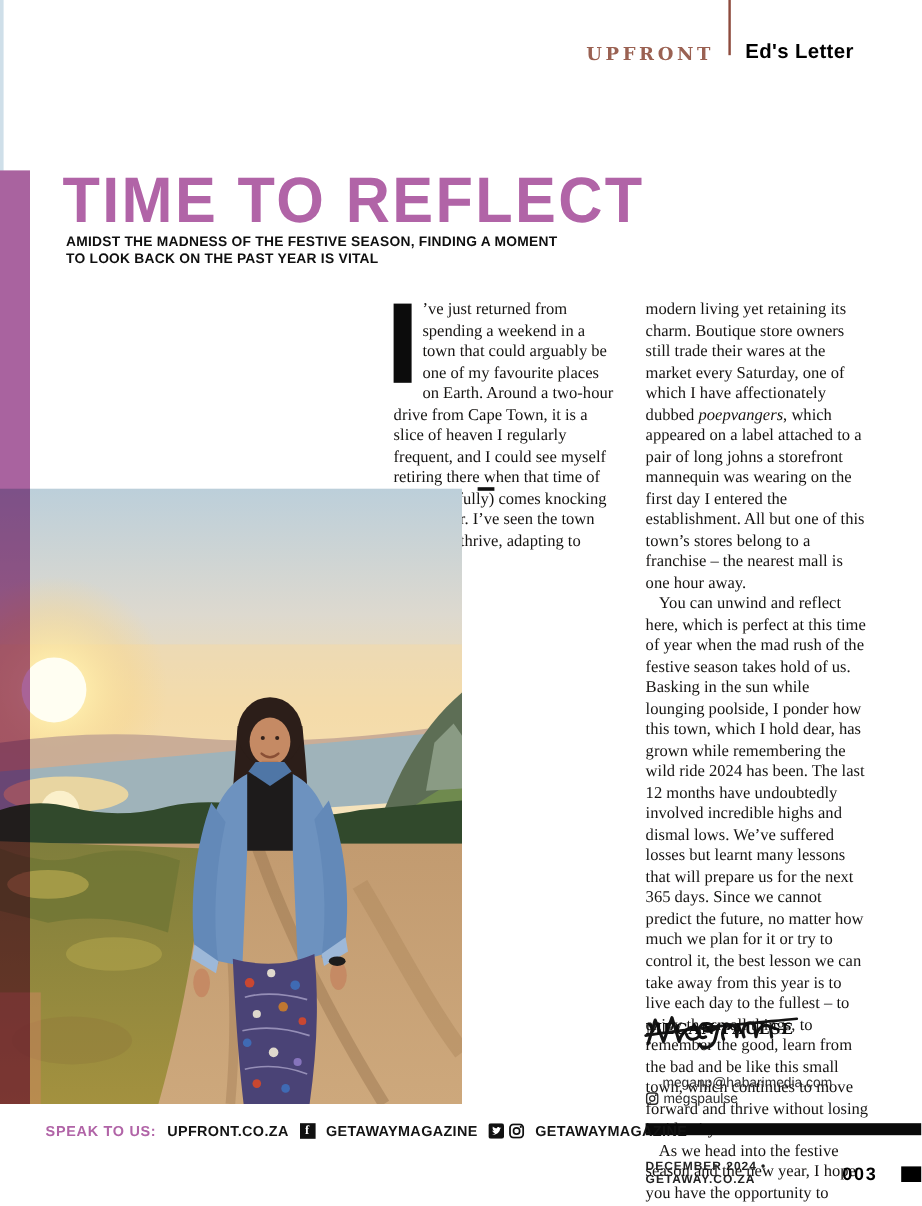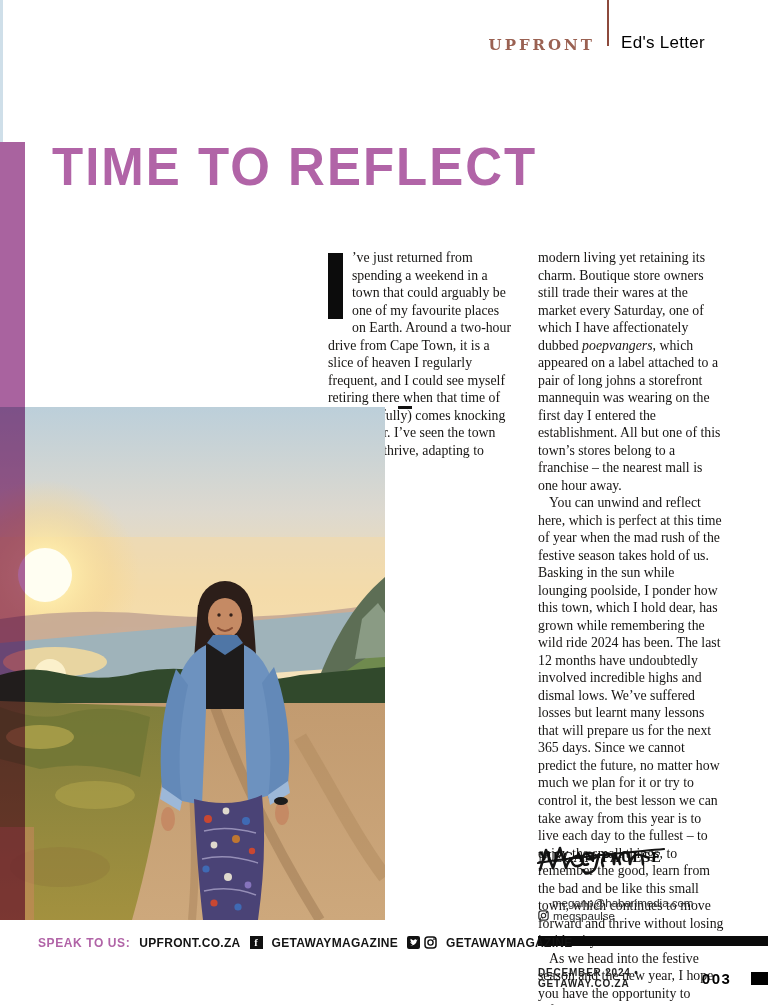--- a/index.html
+++ b/index.html
@@ -8,21 +8,21 @@
 
   
   .edge-line{position:absolute;left:0;top:0;width:3px;height:142px;background:#cfdfe9;}
   .purple-bar{position:absolute;left:0;top:142px;width:25px;height:778px;
               background:#a9639f;mix-blend-mode:multiply;z-index:5;}
 
   
   .upfront{position:absolute;right:173px;top:36px;font-family:"DejaVu Serif",serif;
            font-weight:bold;font-size:15px;letter-spacing:3px;color:#9a6152;}
   .header-rule{position:absolute;left:607px;top:0;width:2px;height:46px;background:#8d4a3c;}
-  .eds-letter{position:absolute;left:621px;top:33px;font-size:17px;font-weight:400;
+  .eds-letter{position:absolute;left:621px;top:33px;font-size:17px;font-weight:700;
               letter-spacing:.3px;color:#000;}
 
   
   .title{position:absolute;left:52px;top:136px;font-size:51px;font-weight:bold;
          color:#b164a7;letter-spacing:2px;white-space:nowrap;
          transform:scaleY(1.05);transform-origin:left top;}
   .standfirst{position:absolute;left:55px;top:196px;font-size:11.5px;font-weight:bold;
               line-height:1.2;letter-spacing:.2px;color:#0f0f0f;}
 
   
@@ -72,20 +72,24 @@
 
 <div class="page">
 
   <div class="edge-line"></div>
 
   <div class="upfront">UPFRONT</div>
   <div class="header-rule"></div>
   <div class="eds-letter">Ed's Letter</div>
 
   <div class="title">TIME TO REFLECT</div>
+  <div class="standfirst">
+    <div>AMIDST THE MADNESS OF THE FESTIVE SEASON, FINDING A MOMENT</div>
+    <div>TO LOOK BACK ON THE PAST YEAR IS VITAL</div>
+  </div>
 
   <div class="col col1">
     <p><span class="dropcap" aria-label="I"></span><span>’ve just returned from spending a weekend in a town that could arguably be one of my favourite places on Earth. Around a two-hour drive from Cape Town, it is a slice of heaven I regularly frequent, and I could see myself retiring there when that time of life (hopefully) comes knocking at my door. I’ve seen the town grow and thrive, adapting to</span></p>
   </div>
 
   <div class="col col2">
     <p><span>modern living yet retaining its charm. Boutique store owners still trade their wares at the market every Saturday, one of which I have affectionately dubbed </span><i>poepvangers</i><span>, which appeared on a label attached to a pair of long johns a storefront mannequin was wearing on the first day I entered the establishment. All but one of this town’s stores belong to a franchise – the nearest mall is one hour away.</span></p>
     <p class="indent">You can unwind and reflect here, which is perfect at this time of year when the mad rush of the festive season takes hold of us. Basking in the sun while lounging poolside, I ponder how this town, which I hold dear, has grown while remembering the wild ride 2024 has been. The last 12 months have undoubtedly involved incredible highs and dismal lows. We’ve suffered losses but learnt many lessons that will prepare us for the next 365 days. Since we cannot predict the future, no matter how much we plan for it or try to control it, the best lesson we can take away from this year is to live each day to the fullest – to enjoy the small things, to remember the good, learn from the bad and be like this small town, which continues to move forward and thrive without losing its identity.</p>
     <p class="indent">As we head into the festive season and the new year, I hope you have the opportunity to reflect and take a breather as you prepare for whatever lies ahead. I hope that your plans, no matter where they may lead, become a reality and, most importantly, that you continue to take us along with you on your journey.</p>
   </div>

